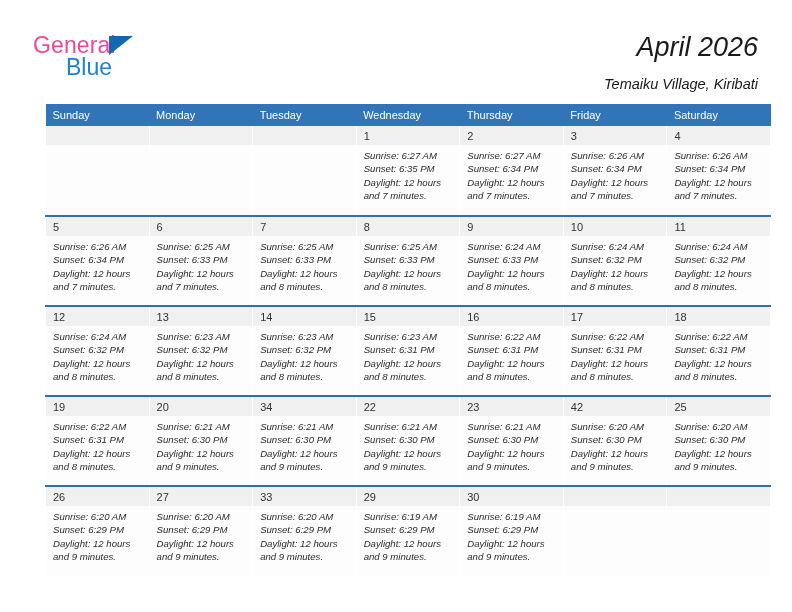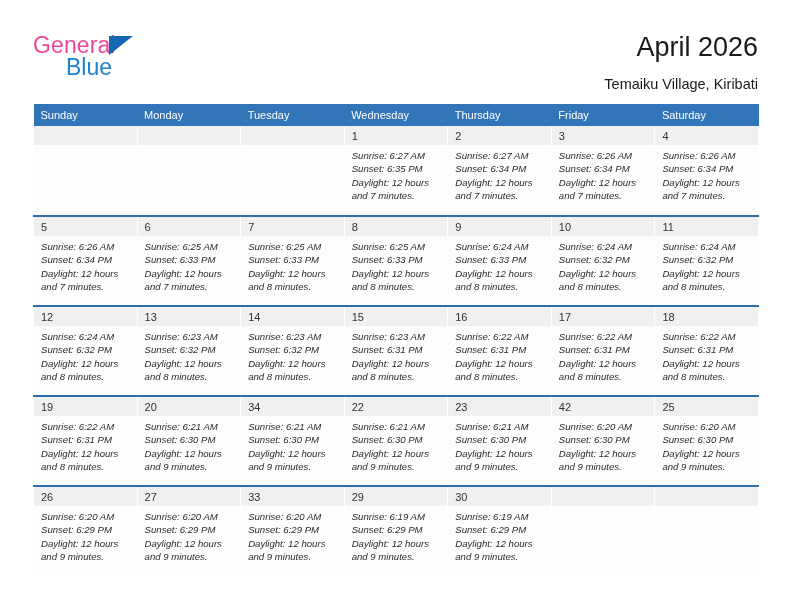--- a/index.html
+++ b/index.html
@@ -58,40 +58,41 @@
     font-size: 23px;
     color: #1e82d2;
     line-height: 26px;
   }
 
   .title-wrap {
     position: absolute;
     right: 0;
     top: 0;
     text-align: right;
+    font-style: italic;
   }
   .cal-title {
     font-size: 27px;
     color: #1a1a1a;
     line-height: 34px;
     font-weight: normal;
     white-space: nowrap;
   }
   .cal-subtitle {
     font-size: 14.5px;
     color: #1a1a1a;
     line-height: 22px;
     margin-top: 9px;
     white-space: nowrap;
   }
 
   
   .calendar {
     position: absolute;
-    left: 33px;
+    left: 45px;
     top: 104px;
     width: 726px;
     border-collapse: collapse;
     table-layout: fixed;
   }
   .calendar th {
     background: #3175b8;
     color: #ffffff;
     font-size: 11px;
     font-weight: normal;

